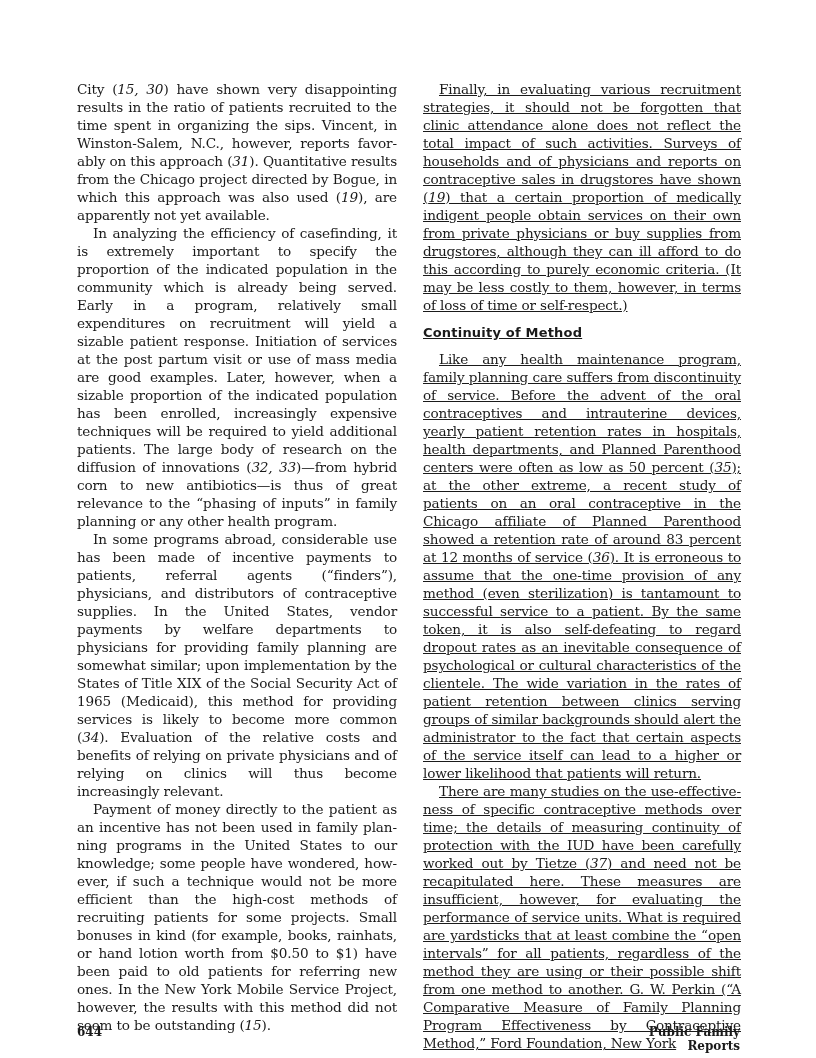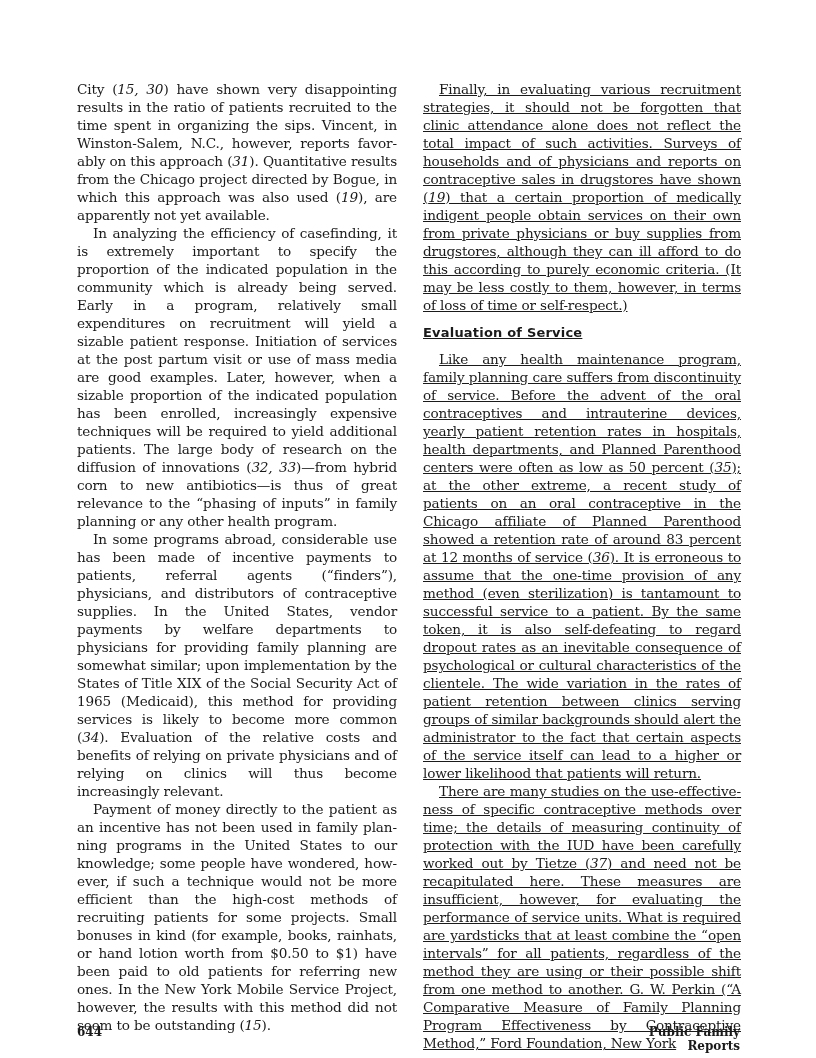--- a/index.html
+++ b/index.html
@@ -35,20 +35,20 @@
 
   <div class="col col-left">
     <p class="noindent">City (<em>15, 30</em>) have shown very disappointing results in the ratio of patients recruited to the time spent in organizing the sips. Vincent, in Winston-Salem, N.C., however, reports favor­ably on this approach (<em>31</em>). Quantitative re­sults from the Chicago project directed by Bogue, in which this approach was also used (<em>19</em>), are apparently not yet available.</p>
     <p>In analyzing the efficiency of casefinding, it is extremely important to specify the proportion of the indicated population in the community which is already being served. Early in a pro­gram, relatively small expenditures on recruit­ment will yield a sizable patient response. Initia­tion of services at the post partum visit or use of mass media are good examples. Later, how­ever, when a sizable proportion of the indicated population has been enrolled, increasingly ex­pensive techniques will be required to yield ad­ditional patients. The large body of research on the diffusion of innovations (<em>32, 33</em>)—from hy­brid corn to new antibiotics—is thus of great relevance to the “phasing of inputs” in family planning or any other health program.</p>
     <p>In some programs abroad, considerable use has been made of incentive pay­ments to patients, referral agents (“finders”), physicians, and distributors of contraceptive supplies. In the United States, vendor payments by welfare departments to physicians for pro­viding family planning are somewhat similar; upon implementation by the States of Title XIX of the Social Security Act of 1965 (Medi­caid), this method for providing services is likely to become more common (<em>34</em>). Evaluation of the relative costs and benefits of relying on private physicians and of relying on clinics will thus become increasingly relevant.</p>
     <p>Payment of money directly to the patient as an incentive has not been used in family plan­ning programs in the United States to our knowledge; some people have wondered, how­ever, if such a technique would not be more efficient than the high-cost methods of recruiting patients for some projects. Small bonuses in kind (for example, books, rainhats, or hand lo­tion worth from $0.50 to $1) have been paid to old patients for referring new ones. In the New York Mobile Service Project, however, the re­sults with this method did not seem to be out­standing (<em>15</em>).</p>
   </div>
 
   <div class="col col-right">
     <p>Finally, in evaluating various recruitment strategies, it should not be forgotten that clinic attendance alone does not reflect the total im­pact of such activities. Surveys of households and of physicians and reports on contraceptive sales in drugstores have shown (<em>19</em>) that a cer­tain proportion of medically indigent people obtain services on their own from private physi­cians or buy supplies from drugstores, although they can ill afford to do this according to purely economic criteria. (It may be less costly to them, however, in terms of loss of time or self-respect.)</p>
-    <div class="heading">Evaluation of Service</div>
+    <div class="heading">Continuity of Method</div>
     <p>Like any health maintenance program, family planning care suffers from discontinuity of serv­ice. Before the advent of the oral contraceptives and intrauterine devices, yearly patient reten­tion rates in hospitals, health departments, and Planned Parenthood centers were often as low as 50 percent (<em>35</em>); at the other extreme, a recent study of patients on an oral contracep­tive in the Chicago affiliate of Planned Parent­hood showed a retention rate of around 83 per­cent at 12 months of service (<em>36</em>). It is erroneous to assume that the one-time provision of any method (even sterilization) is tantamount to successful service to a patient. By the same token, it is also self-defeating to regard dropout rates as an inevitable consequence of psychologi­cal or cultural characteristics of the clientele. The wide variation in the rates of patient reten­tion between clinics serving groups of similar backgrounds should alert the administrator to the fact that certain aspects of the service itself can lead to a higher or lower likelihood that patients will return.</p>
     <p>There are many studies on the use-effective­ness of specific contraceptive methods over time; the details of measuring continuity of protection with the IUD have been carefully worked out by Tietze (<em>37</em>) and need not be recapitulated here. These measures are insufficient, however, for evaluating the performance of service units. What is required are yardsticks that at least combine the “open intervals” for all patients, re­gardless of the method they are using or their possible shift from one method to another. G. W. Perkin (“A Comparative Measure of Family Planning Program Effectiveness by Contracep­tive Method,” Ford Foundation, New York</p>
   </div>
 
   <div class="folio folio-left">644</div>
   <div class="folio folio-right">Public Family Reports</div>
 </div>
 
 </body></html>

